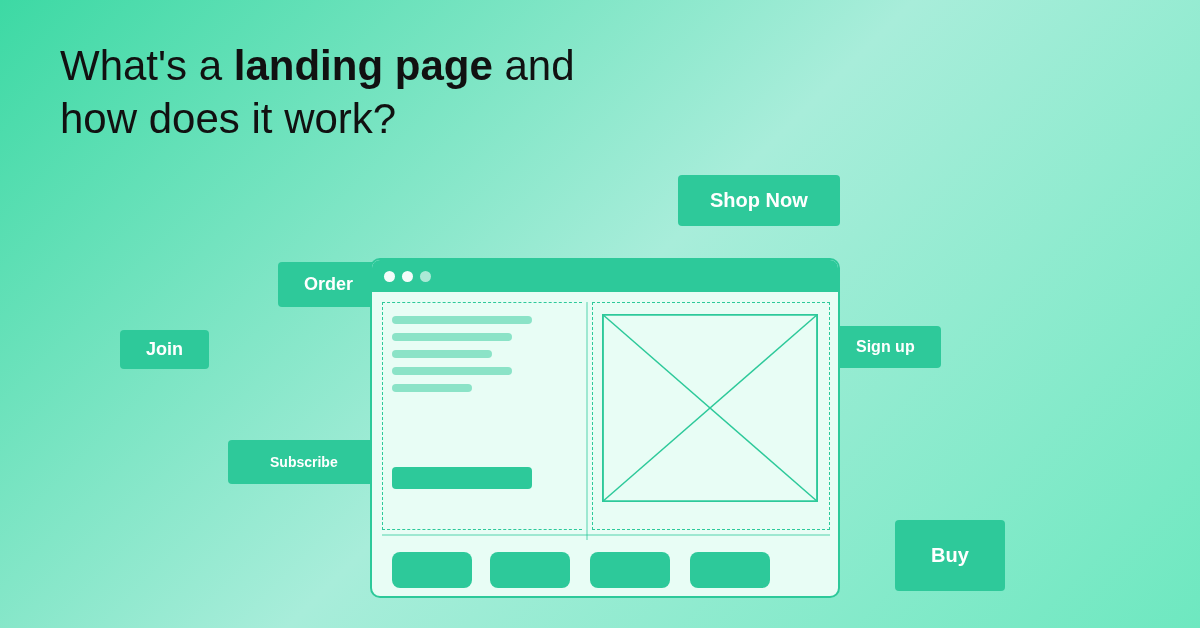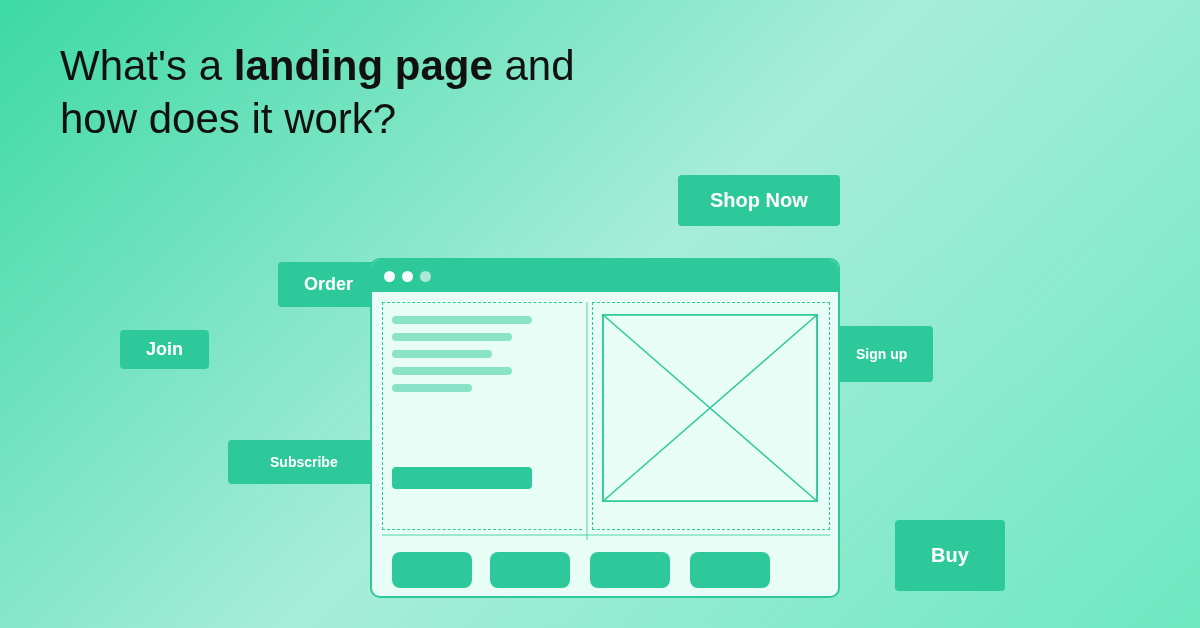--- a/index.html
+++ b/index.html
@@ -67,22 +67,22 @@
     .btn-subscribe {
       top: 440px;
       left: 228px;
       font-size: 14px;
       padding: 14px 42px;
     }
 
     .btn-sign-up {
       top: 326px;
       left: 830px;
-      font-size: 14px;
-      padding: 20px 26px;
+      font-size: 16px;
+      padding: 12px 26px;
     }
 
     .btn-buy {
       top: 520px;
       left: 895px;
       font-size: 20px;
       padding: 24px 36px;
     }
 
     

